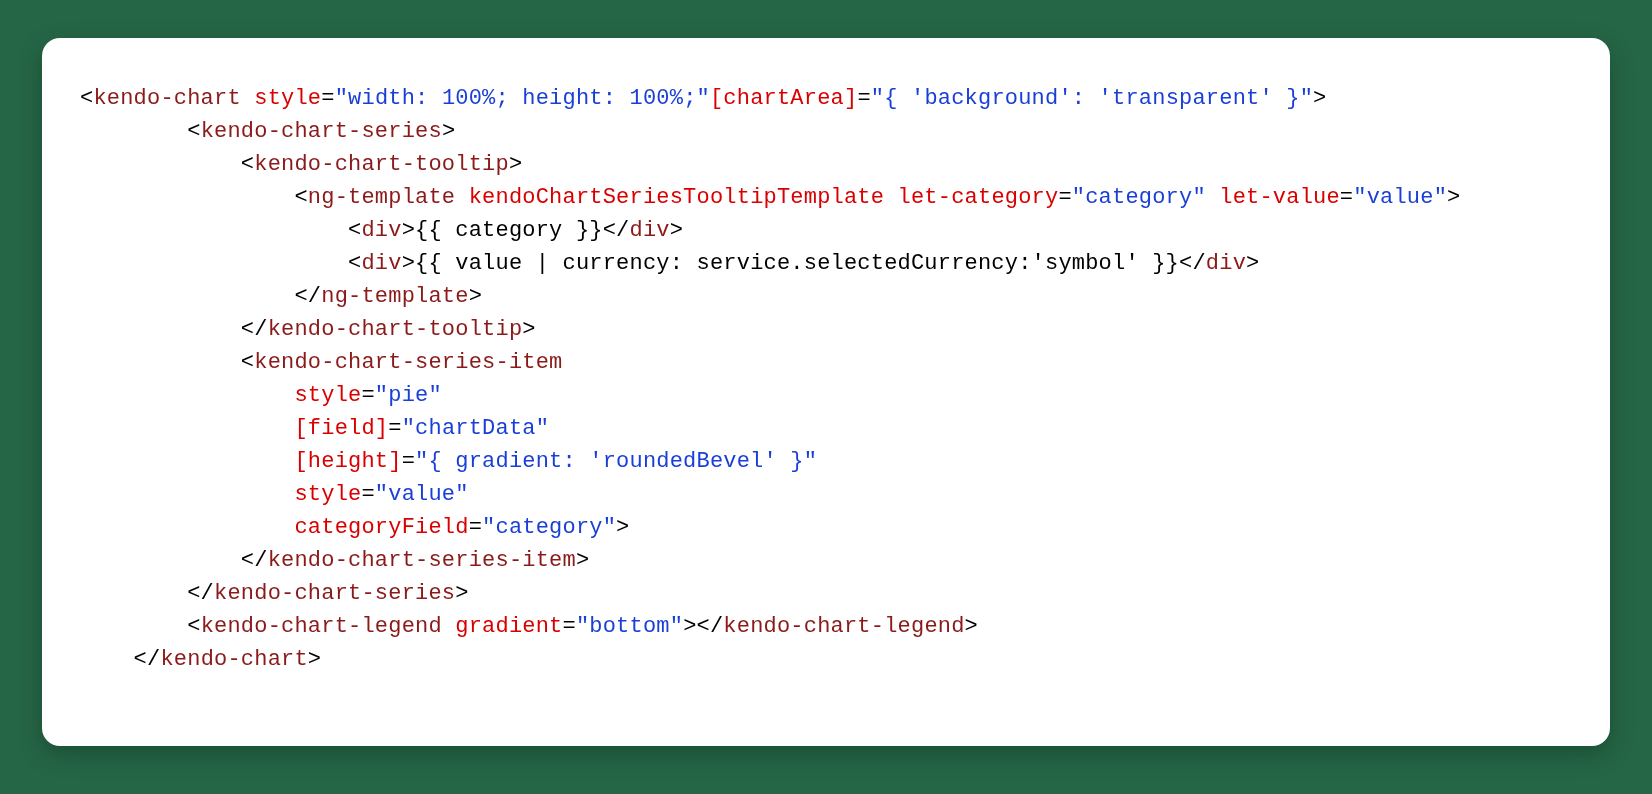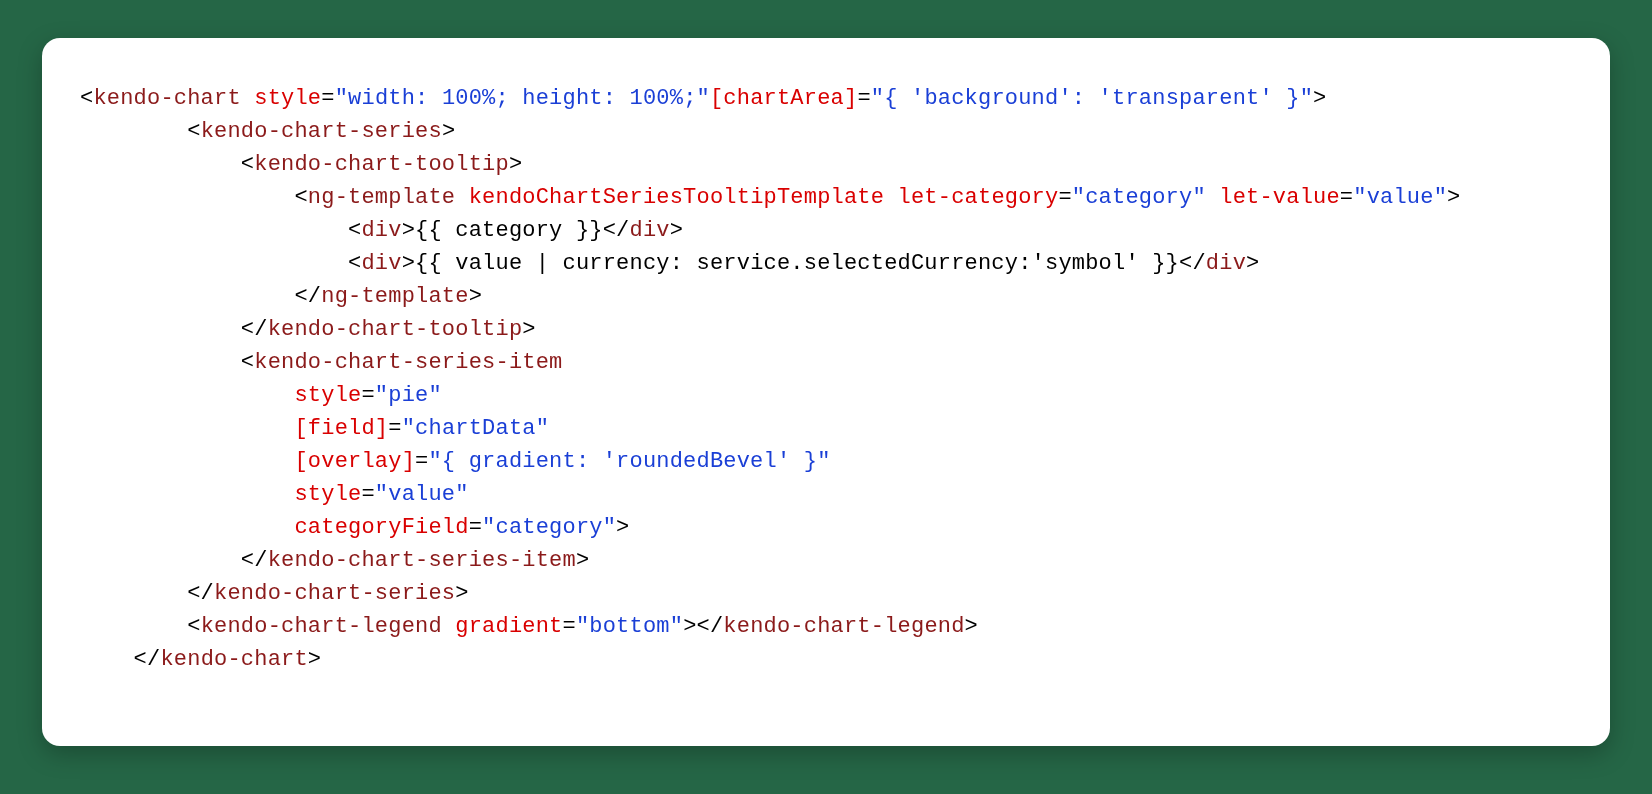--- a/index.html
+++ b/index.html
@@ -48,20 +48,20 @@
         <span class="p">&lt;</span><span class="t">kendo-chart-series</span><span class="p">&gt;</span>
             <span class="p">&lt;</span><span class="t">kendo-chart-tooltip</span><span class="p">&gt;</span>
                 <span class="p">&lt;</span><span class="t">ng-template</span> <span class="a">kendoChartSeriesTooltipTemplate</span> <span class="a">let-category</span><span class="p">=</span><span class="v">"category"</span> <span class="a">let-value</span><span class="p">=</span><span class="v">"value"</span><span class="p">&gt;</span>
                     <span class="p">&lt;</span><span class="t">div</span><span class="p">&gt;</span><span class="x">{{ category }}</span><span class="p">&lt;/</span><span class="t">div</span><span class="p">&gt;</span>
                     <span class="p">&lt;</span><span class="t">div</span><span class="p">&gt;</span><span class="x">{{ value | currency: service.selectedCurrency:'symbol' }}</span><span class="p">&lt;/</span><span class="t">div</span><span class="p">&gt;</span>
                 <span class="p">&lt;/</span><span class="t">ng-template</span><span class="p">&gt;</span>
             <span class="p">&lt;/</span><span class="t">kendo-chart-tooltip</span><span class="p">&gt;</span>
             <span class="p">&lt;</span><span class="t">kendo-chart-series-item</span>
                 <span class="a">style</span><span class="p">=</span><span class="v">"pie"</span>
                 <span class="a">[field]</span><span class="p">=</span><span class="v">"chartData"</span>
-                <span class="a">[overlay]</span><span class="p">=</span><span class="v">"{ gradient: 'roundedBevel' }"</span>
+                <span class="a">[height]</span><span class="p">=</span><span class="v">"{ gradient: 'roundedBevel' }"</span>
                 <span class="a">style</span><span class="p">=</span><span class="v">"value"</span>
                 <span class="a">categoryField</span><span class="p">=</span><span class="v">"category"</span><span class="p">&gt;</span>
             <span class="p">&lt;/</span><span class="t">kendo-chart-series-item</span><span class="p">&gt;</span>
         <span class="p">&lt;/</span><span class="t">kendo-chart-series</span><span class="p">&gt;</span>
         <span class="p">&lt;</span><span class="t">kendo-chart-legend</span> <span class="a">gradient</span><span class="p">=</span><span class="v">"bottom"</span><span class="p">&gt;&lt;/</span><span class="t">kendo-chart-legend</span><span class="p">&gt;</span>
     <span class="p">&lt;/</span><span class="t">kendo-chart</span><span class="p">&gt;</span></pre>
 </div>
 
 </body></html>

